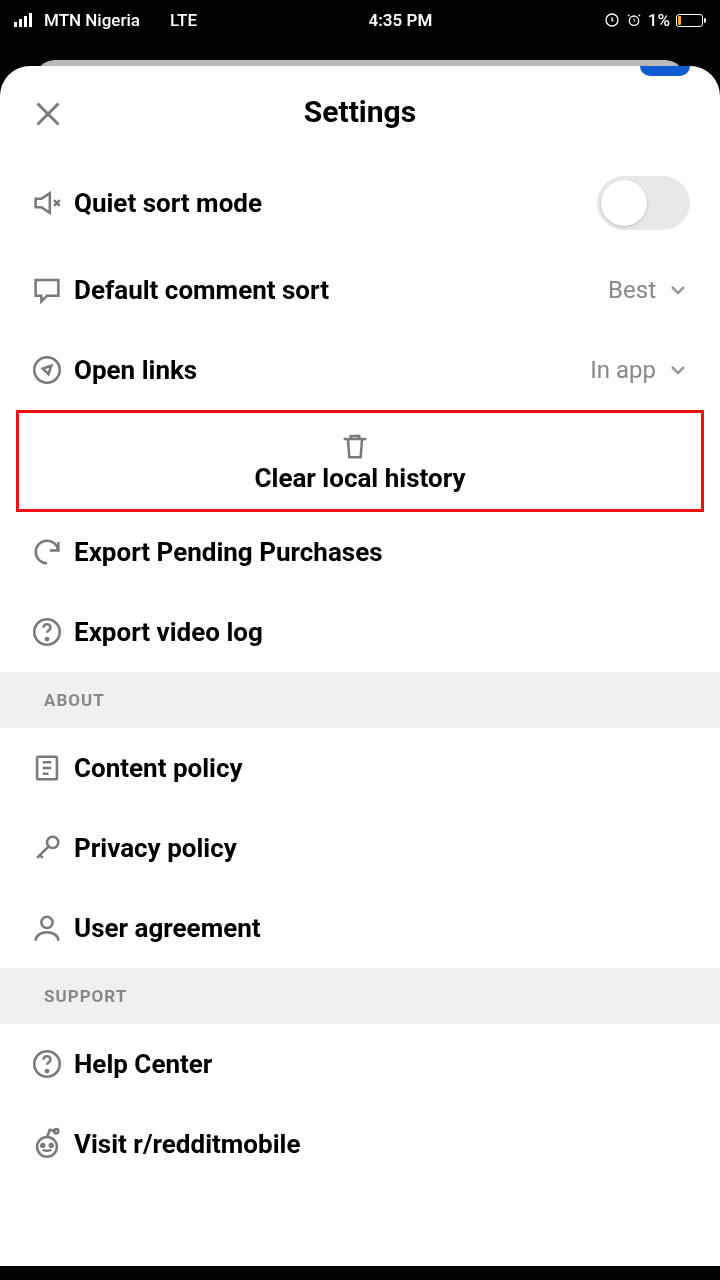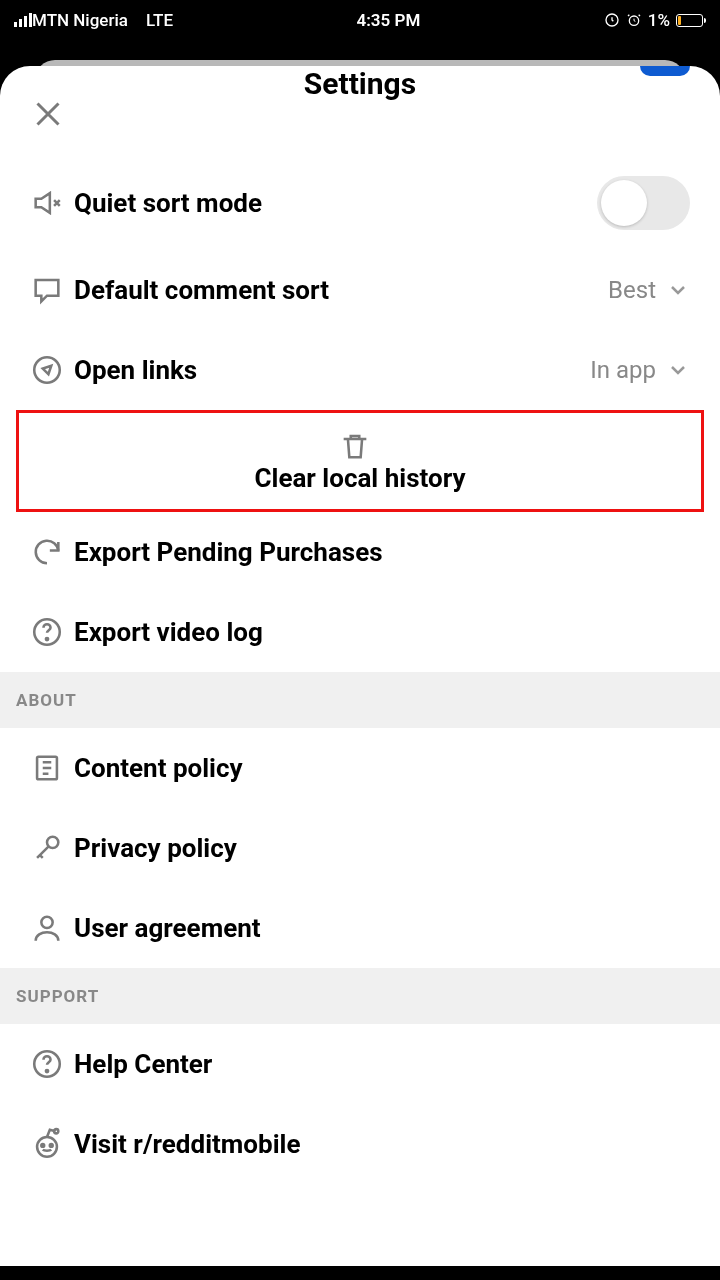--- a/index.html
+++ b/index.html
@@ -1,34 +1,34 @@
 <!DOCTYPE html>
 <html><head>
   <meta charset="utf-8">
   <style>
     * { margin: 0; padding: 0; box-sizing: border-box; }
     body { font-family: -apple-system, BlinkMacSystemFont, 'Segoe UI', Roboto, Helvetica, Arial, sans-serif; width: 720px; height: 1280px; background: #000; overflow: hidden; }
     .status-bar { height: 40px; background: #000; color: #fff; display: flex; justify-content: space-between; align-items: center; padding: 0 14px; font-size: 17px; font-weight: 500; }
-    .status-left { display: flex; align-items: center; gap: 0; }
+    .status-left { display: flex; align-items: center; gap: 12px; }
     .status-right { display: flex; align-items: center; gap: 6px; }
     .signal-bars { display: flex; align-items: flex-end; gap: 2px; height: 14px; }
     .bar { width: 3px; background: #fff; }
     .bar:nth-child(1){height:5px}.bar:nth-child(2){height:8px}.bar:nth-child(3){height:11px}.bar:nth-child(4){height:14px}
     .battery { display: flex; align-items: center; }
     .battery-body { width: 27px; height: 13px; border: 1.5px solid #fff; border-radius: 3px; position: relative; display: flex; align-items: center; padding: 1px; }
     .battery-fill { width: 3px; height: 100%; background: #ffb020; border-radius: 1px; }
     .battery-tip { width: 2px; height: 5px; background: #fff; margin-left: 1px; border-radius: 0 2px 2px 0; }
     .sheet-bg { background: #000; height: 40px; display: flex; align-items: flex-end; justify-content: center; }
     .sheet-handle { width: 650px; height: 20px; background: #b8b8b8; border-radius: 20px 20px 0 0; }
     .sheet { background: #fff; border-radius: 30px 30px 0 0; height: 1200px; overflow: hidden; position: relative; margin-top: -14px; }
-    .header { display: flex; justify-content: center; height: 90px; position: relative; }
+    .header { display: flex; align-items: center; justify-content: center; height: 90px; position: relative; }
     .close-btn { position: absolute; left: 28px; top: 28px; width: 40px; height: 40px; display: flex; align-items: center; justify-content: center; cursor: pointer; }
     .title { font-size: 30px; font-weight: 700; }
     .content { overflow-y: auto; }
-    .section-header { background: #f0f0f0; padding: 18px 16px; font-size: 17px; font-weight: 700; color: #888; letter-spacing: 1px; text-transform: uppercase; }
+    .section-header { background: #f0f0f0; padding: 18px 44px; font-size: 17px; font-weight: 700; color: #888; letter-spacing: 1px; text-transform: uppercase; }
     .row { display: flex; align-items: center; padding: 20px 30px; min-height: 80px; cursor: pointer; }
     .row-icon { width: 44px; display: flex; align-items: center; justify-content: flex-start; color: #7a7a7a; flex-shrink: 0; }
     .row-label { font-size: 26px; font-weight: 700; flex: 1; }
     .row-value { font-size: 24px; color: #888; margin-right: 10px; }
     .chevron { color: #999; }
     .toggle { width: 93px; height: 54px; border-radius: 27px; position: relative; cursor: pointer; }
     .toggle-off { background: #e8e8e8; }
     .toggle-on { background: #0e5bd1; }
     .toggle-knob { width: 46px; height: 46px; background: #fff; border-radius: 50%; position: absolute; top: 4px; box-shadow: 0 1px 3px rgba(0,0,0,0.2); }
     .toggle-off .toggle-knob { left: 4px; }

